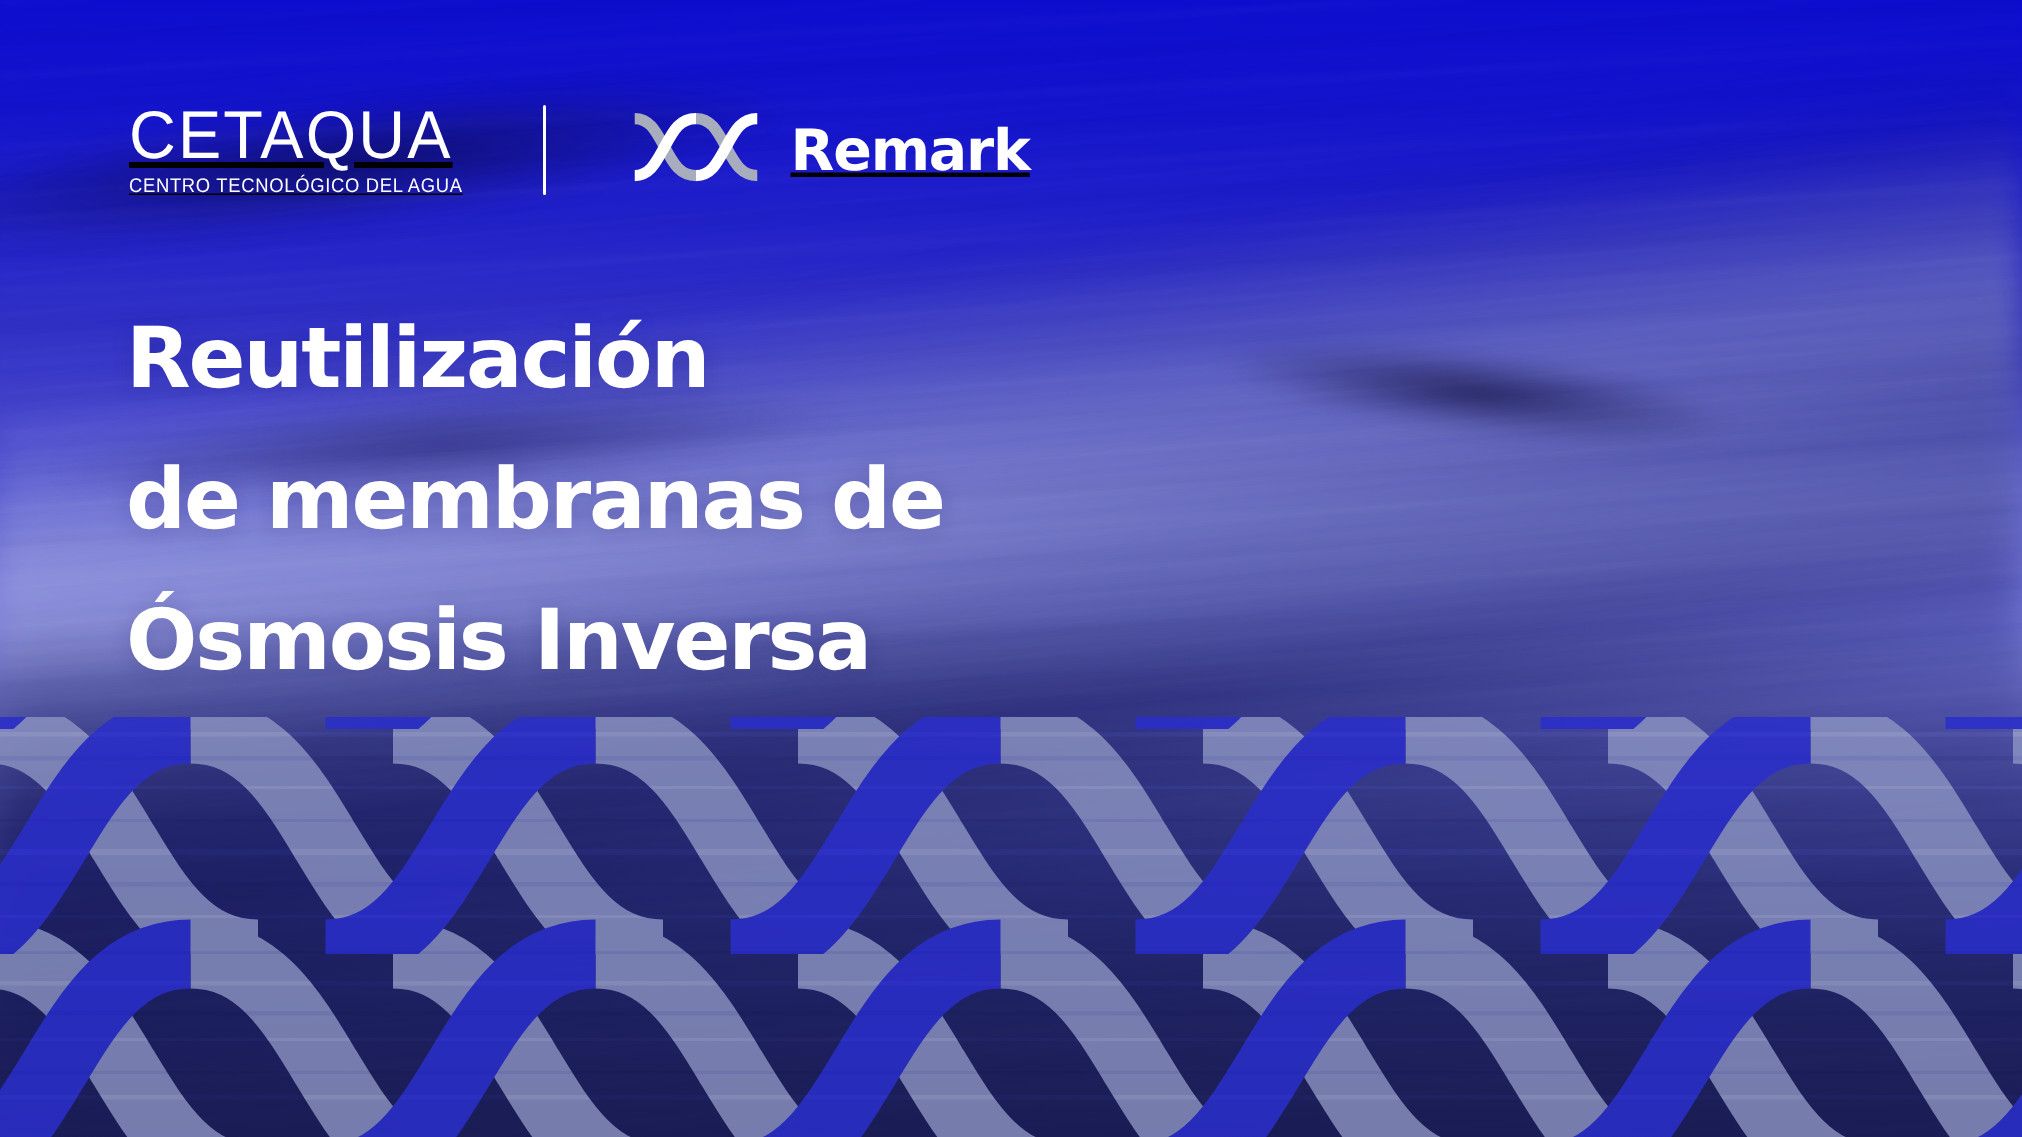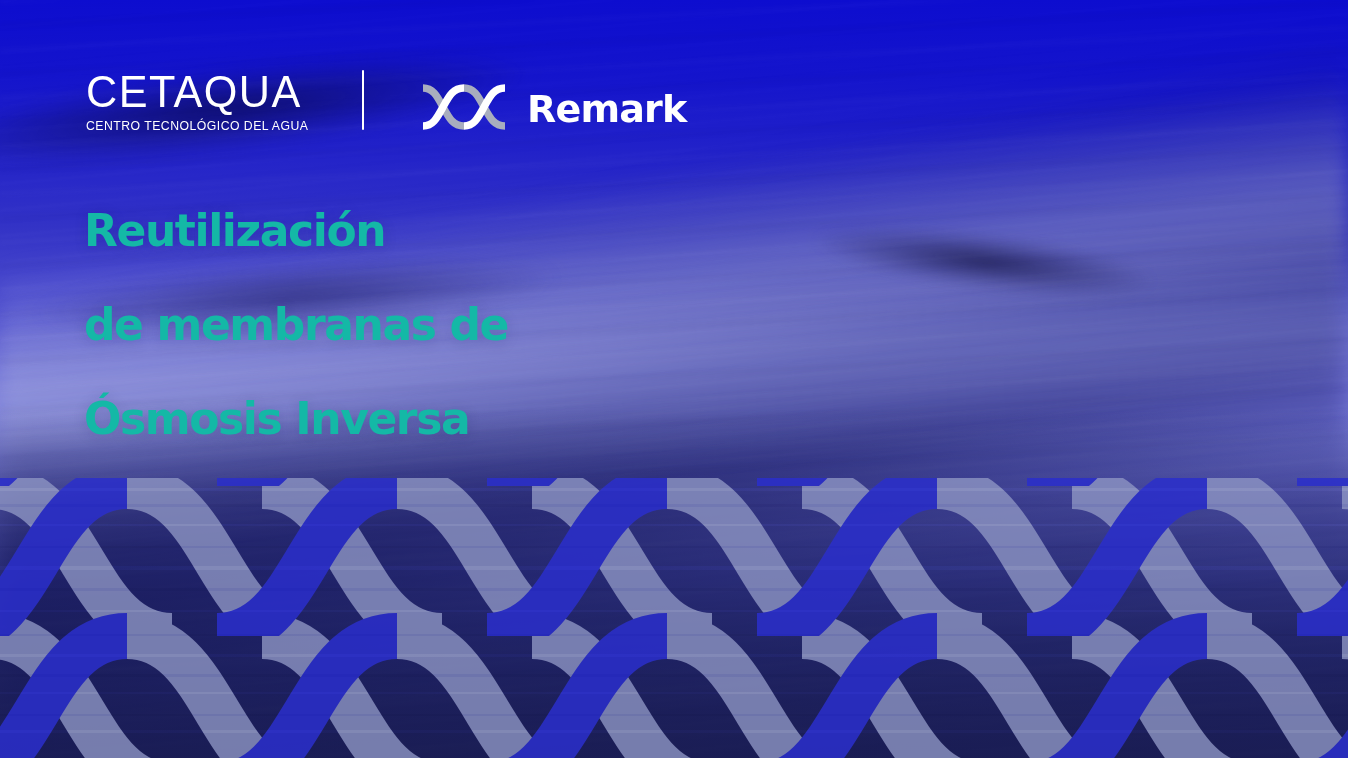--- a/index.html
+++ b/index.html
@@ -185,23 +185,24 @@
   .content {
     position: absolute;
     inset: 0;
   }
 
   .logo-bar {
     position: absolute;
     left: 86px;
     top: 66px;
     display: flex;
-    align-items: flex-end;
+    align-items: center;
     gap: 16px;
     height: 68px;
+    text-decoration: underline;
   }
 
   .cetaqua {
     display: flex;
     flex-direction: column;
     justify-content: center;
     align-items: stretch;
     width: 228px;
   }
   .cetaqua-word {
@@ -251,24 +252,24 @@
     font-size: 38px;
     letter-spacing: -0.8px;
     line-height: 1;
     white-space: nowrap;
   }
 
   .headline {
     position: absolute;
     left: 84px;
     top: 155px;
-    color: #14b8a6;
+    color: #ffffff;
     font-family: "DejaVu Sans", sans-serif;
     font-weight: 700;
-    font-size: 44px;
+    font-size: 56px;
     line-height: 94px;
     letter-spacing: -1.4px;
     white-space: pre-line;
     text-shadow: 0 2px 14px rgba(20,20,90,0.18);
   }
 </style>
 </head>
 <body>
 
 <div class="slide">

